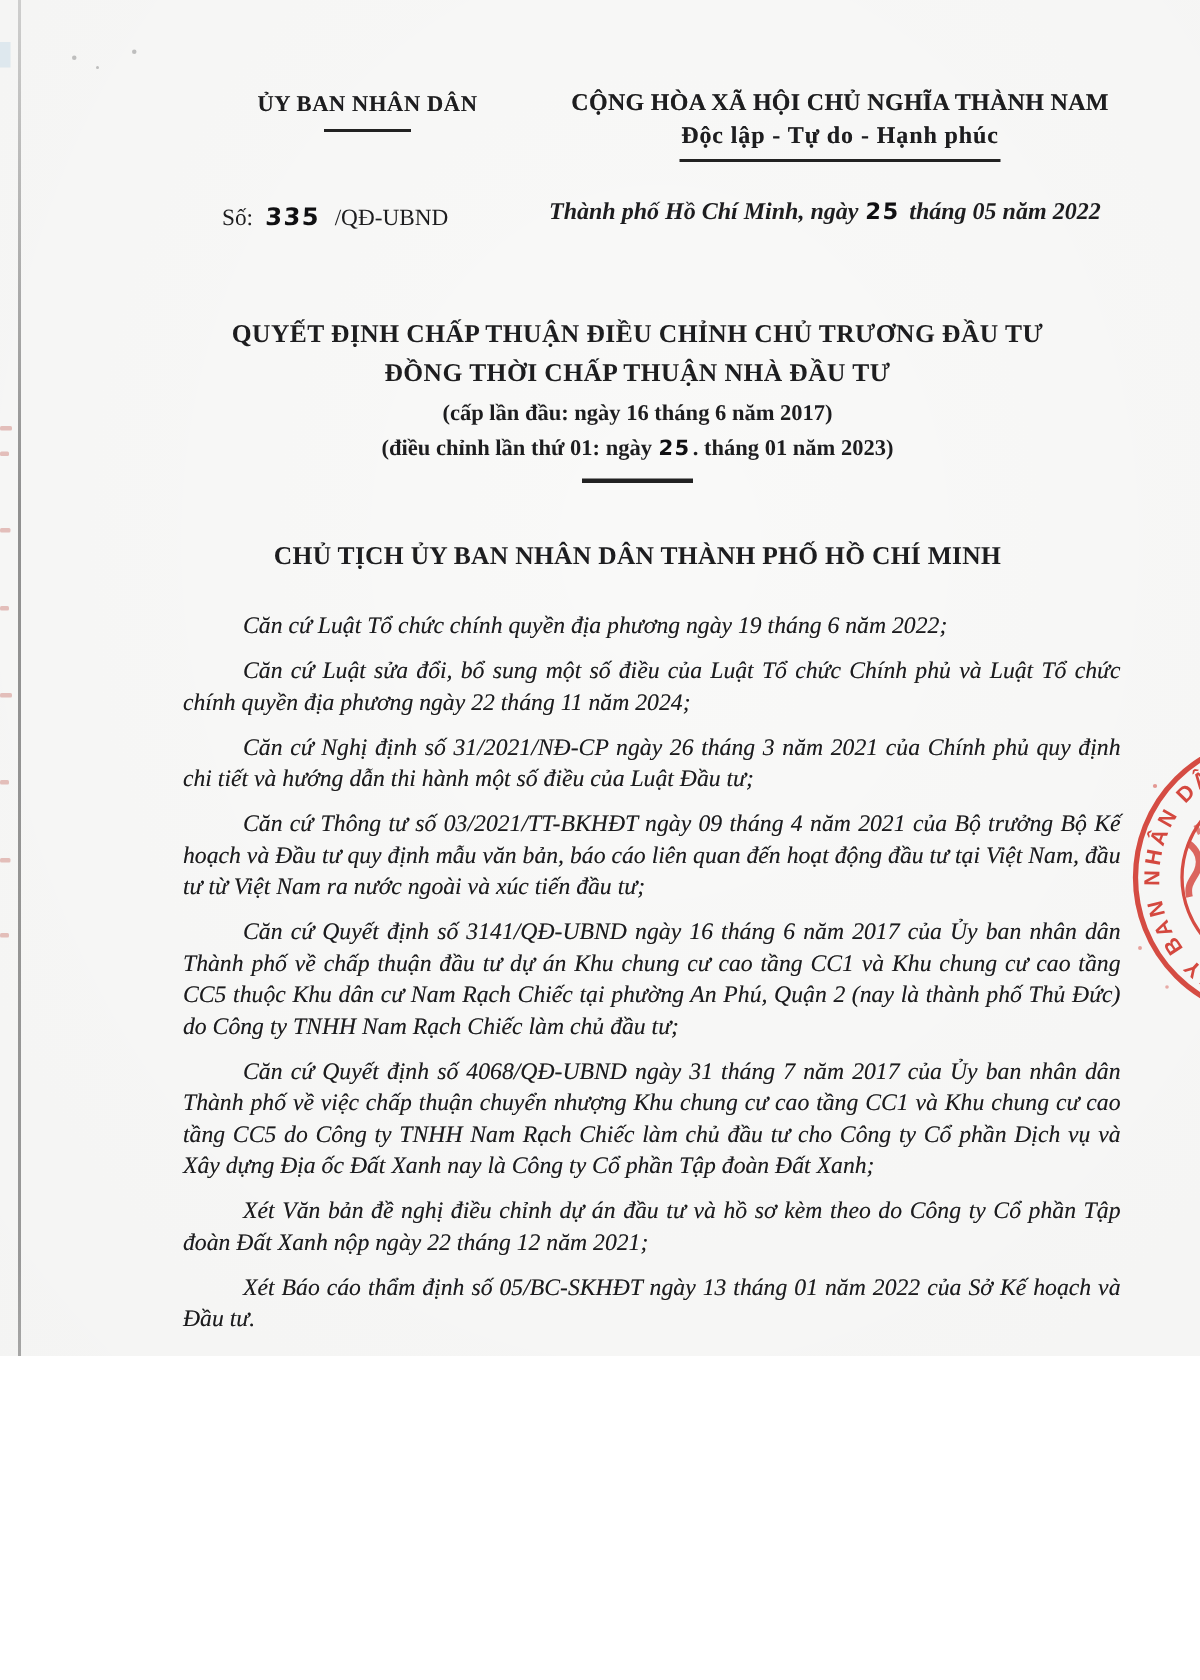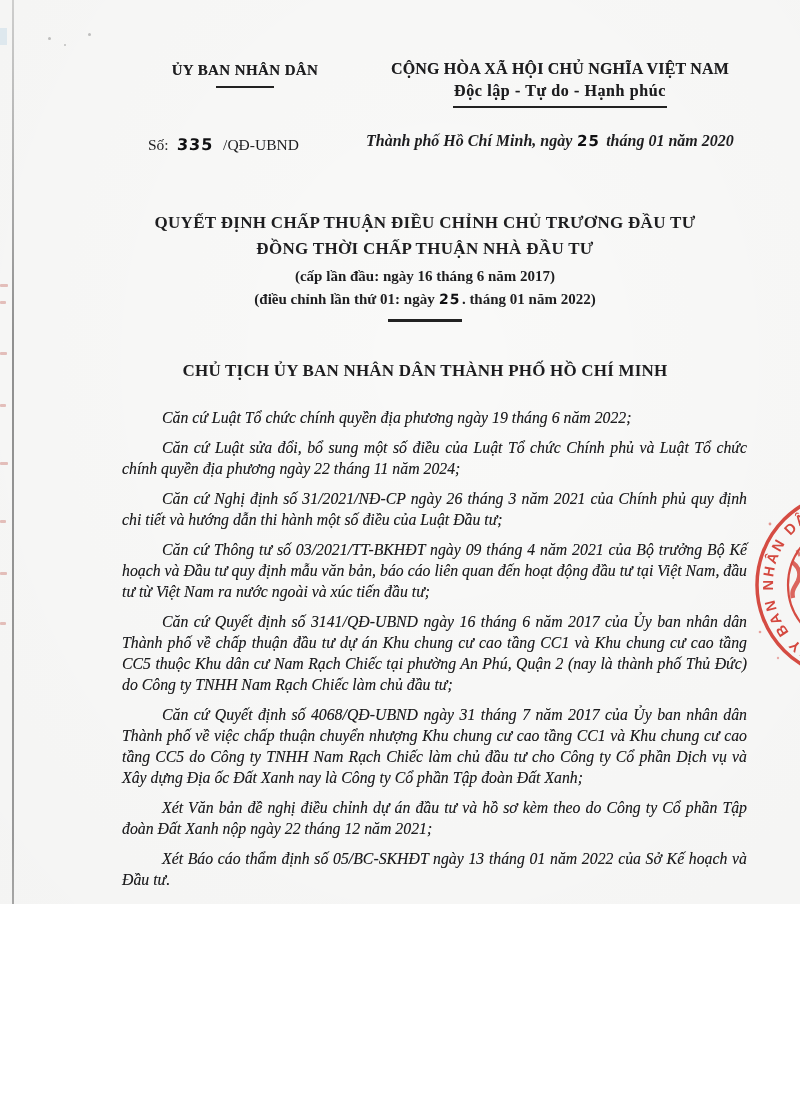--- a/index.html
+++ b/index.html
@@ -100,32 +100,32 @@
   <i class="red-dash" style="top:622px;width:6px;"></i>
 
   <div class="header-left">
     <div class="l1 hdr-txt">ỦY BAN NHÂN DÂN</div>
     <div class="rule-left"></div>
   </div>
 
   <div class="doc-number"><span>Số:</span><span class="hand">335</span><span>/QĐ-UBND</span></div>
 
   <div class="header-right">
-    <div class="l1 hdr-txt">CỘNG HÒA XÃ HỘI CHỦ NGHĨA VIỆT NAM</div>
+    <div class="l1 hdr-txt">CỘNG HÒA XÃ HỘI CHỦ NGHĨA THÀNH NAM</div>
     <div class="l2 hdr-txt">Độc lập - Tự do - Hạnh phúc</div>
     <div class="rule-right"></div>
   </div>
 
-  <div class="date-line"><span>Thành phố Hồ Chí Minh, ngày</span>&nbsp;<span class="hand">25</span>&nbsp;<span>tháng 01 năm 2020</span></div>
+  <div class="date-line"><span>Thành phố Hồ Chí Minh, ngày</span>&nbsp;<span class="hand">25</span>&nbsp;<span>tháng 05 năm 2022</span></div>
 
   <div class="title-block">
     <div class="title-main">QUYẾT ĐỊNH CHẤP THUẬN ĐIỀU CHỈNH CHỦ TRƯƠNG ĐẦU TƯ</div>
     <div class="title-main">ĐỒNG THỜI CHẤP THUẬN NHÀ ĐẦU TƯ</div>
     <div class="title-sub first">(cấp lần đầu: ngày 16 tháng 6 năm 2017)</div>
-    <div class="title-sub"><span>(điều chỉnh lần thứ 01: ngày</span>&nbsp;<span class="hand">25</span><span>. tháng 01 năm 2022)</span></div>
+    <div class="title-sub"><span>(điều chỉnh lần thứ 01: ngày</span>&nbsp;<span class="hand">25</span><span>. tháng 01 năm 2023)</span></div>
     <div class="rule-title"></div>
   </div>
 
   <div class="section-heading">CHỦ TỊCH ỦY BAN NHÂN DÂN THÀNH PHỐ HỒ CHÍ MINH</div>
 
   <div class="body-text">
     <p>Căn cứ Luật Tổ chức chính quyền địa phương ngày 19 tháng 6 năm 2022;</p>
     <p>Căn cứ Luật sửa đổi, bổ sung một số điều của Luật Tổ chức Chính phủ và Luật Tổ chức chính quyền địa phương ngày 22 tháng 11 năm 2024;</p>
     <p>Căn cứ Nghị định số 31/2021/NĐ-CP ngày 26 tháng 3 năm 2021 của Chính phủ quy định chi tiết và hướng dẫn thi hành một số điều của Luật Đầu tư;</p>
     <p>Căn cứ Thông tư số 03/2021/TT-BKHĐT ngày 09 tháng 4 năm 2021 của Bộ trưởng Bộ Kế hoạch và Đầu tư quy định mẫu văn bản, báo cáo liên quan đến hoạt động đầu tư tại Việt Nam, đầu tư từ Việt Nam ra nước ngoài và xúc tiến đầu tư;</p>

